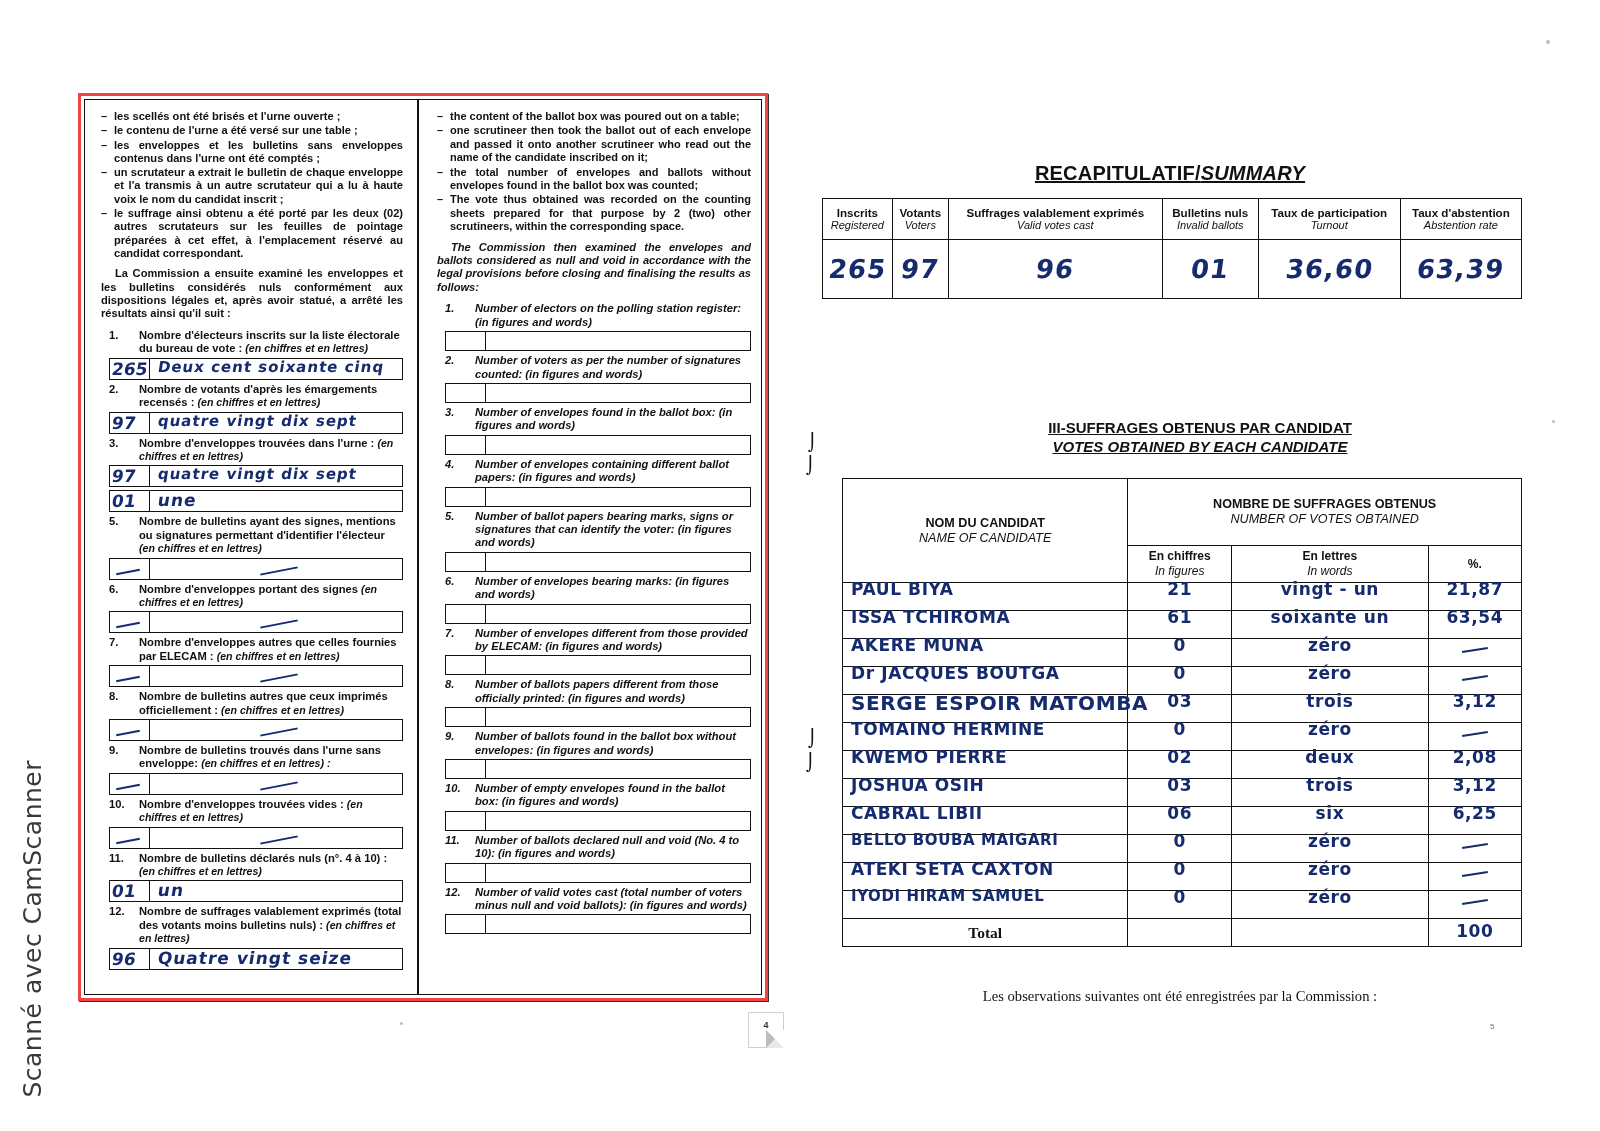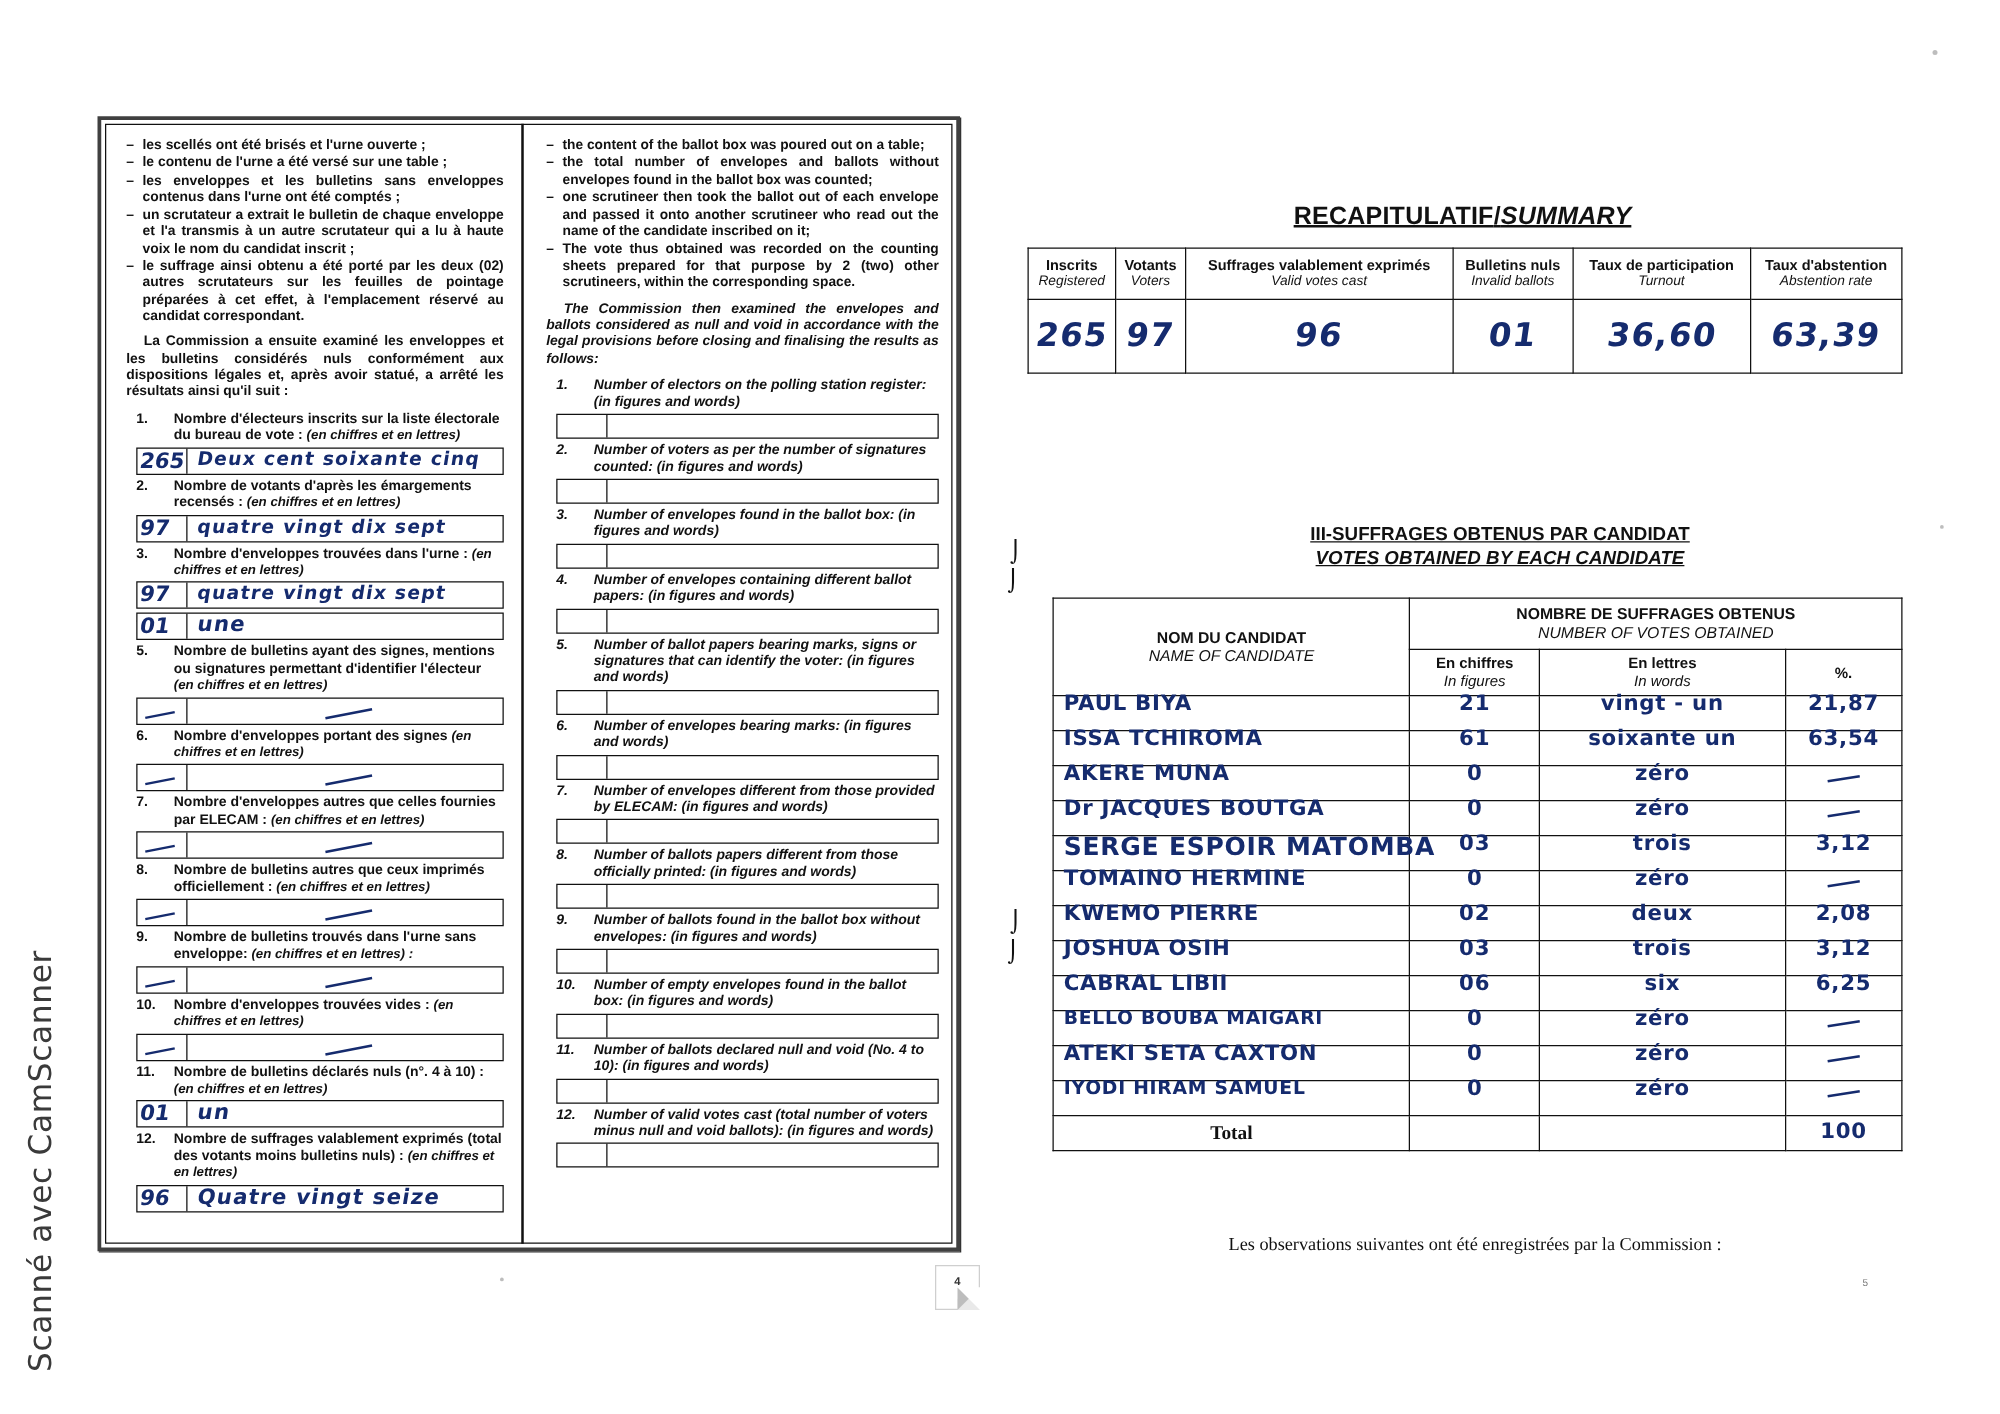--- a/index.html
+++ b/index.html
@@ -7,21 +7,21 @@
        font-family:"Liberation Sans",sans-serif;color:#111;}
 
   
   #watermark{position:absolute;left:18px;top:760px;
     writing-mode:vertical-rl;transform:rotate(180deg);
     font-size:25px;color:#3a3a3a;letter-spacing:.5px;
     font-family:"DejaVu Sans",sans-serif;white-space:nowrap;}
 
   
   #leftpage{position:absolute;left:78px;top:93px;width:690px;height:908px;
-    border:3px solid #404040;box-sizing:border-box;background:#fff;
+    border:3px solid #ef4444;box-sizing:border-box;background:#fff;
     box-shadow:1px 1px 0 #333;}
   #leftpage:after{content:"";position:absolute;inset:3px;border:1px solid #111;pointer-events:none;}
   .colsplit{position:absolute;left:336px;top:3px;bottom:3px;width:2px;background:#111;}
 
   .col{position:absolute;top:8px;bottom:6px;overflow:hidden;}
   .colFR{left:10px;width:320px;}
   .colEN{left:346px;width:332px;}
 
   .bullets{list-style:none;margin:6px 0 0 0;padding:0 8px 0 10px;}
   .bullets li{position:relative;padding-left:13px;margin-bottom:1px;
@@ -68,21 +68,21 @@
   #sumTable th .en{font-style:italic;font-weight:normal;display:block;font-size:11px;}
   #sumTable td{height:56px;text-align:center;vertical-align:middle;}
   #sumTable td .hwv{font-family:"DejaVu Sans",sans-serif;color:#152b6e;font-weight:bold;
       font-size:26px;transform:skewX(-8deg);display:inline-block;letter-spacing:1px;}
 
   #candTitle{left:900px;top:418px;width:600px;font-size:15px;line-height:19px;}
   #candTitle .l1{text-decoration:underline;}
   #candTitle .l2{font-style:italic;text-decoration:underline;}
 
   #candTable{left:842px;top:478px;width:680px;}
-  #candTable th{font-size:12.6px;font-weight:bold;line-height:15px;padding:5px 2px;text-align:center;}
+  #candTable th{font-size:12.6px;font-weight:bold;line-height:15px;padding:18px 2px;text-align:center;}
   #candTable th .en{font-style:italic;font-weight:normal;display:block;}
   #candTable th.sub{font-size:12px;padding:3px 2px;}
   #candTable td{height:27px;padding:0;position:relative;}
   .cname{width:285px;}
   .cfig{width:100px;}
   .cword{width:195px;}
   .cpct{width:90px;}
   .hwcell{position:absolute;left:0;right:0;top:-4px;
     font-family:"DejaVu Sans",sans-serif;color:#152b6e;font-weight:bold;
     font-size:17px;letter-spacing:.6px;white-space:nowrap;}
@@ -268,22 +268,22 @@
               <span class="hw hw-word">Quatre vingt seize</span>
             </div>
           </div>
         </li>
       </ul>
   </div>
 
   <div class="col colEN">
     <ul class="bullets" id="en-bullets">
         <li>the content of the ballot box was poured out on a table;</li>
+        <li>one scrutineer then took the ballot out of each envelope and passed it onto another scrutineer who read out the name of the candidate inscribed on it;</li>
         <li>the total number of envelopes and ballots without envelopes found in the ballot box was counted;</li>
-        <li>one scrutineer then took the ballot out of each envelope and passed it onto another scrutineer who read out the name of the candidate inscribed on it;</li>
         <li>The vote thus obtained was recorded on the counting sheets prepared for that purpose by 2 (two) other scrutineers, within the corresponding space.</li>
       </ul>
     <div class="para">The Commission then examined the envelopes and ballots considered as null and void in accordance with the legal provisions before closing and finalising the results as follows:</div>
     <ul class="qlist" id="en-items">
         <li class="qitem">
           <span class="qnum">1.</span>
           <span class="qtext">Number of electors on the polling station register: (in figures and words)</span>
           <div class="ansbox">
             <div class="ansfig"></div>
             <div class="answord"></div>

